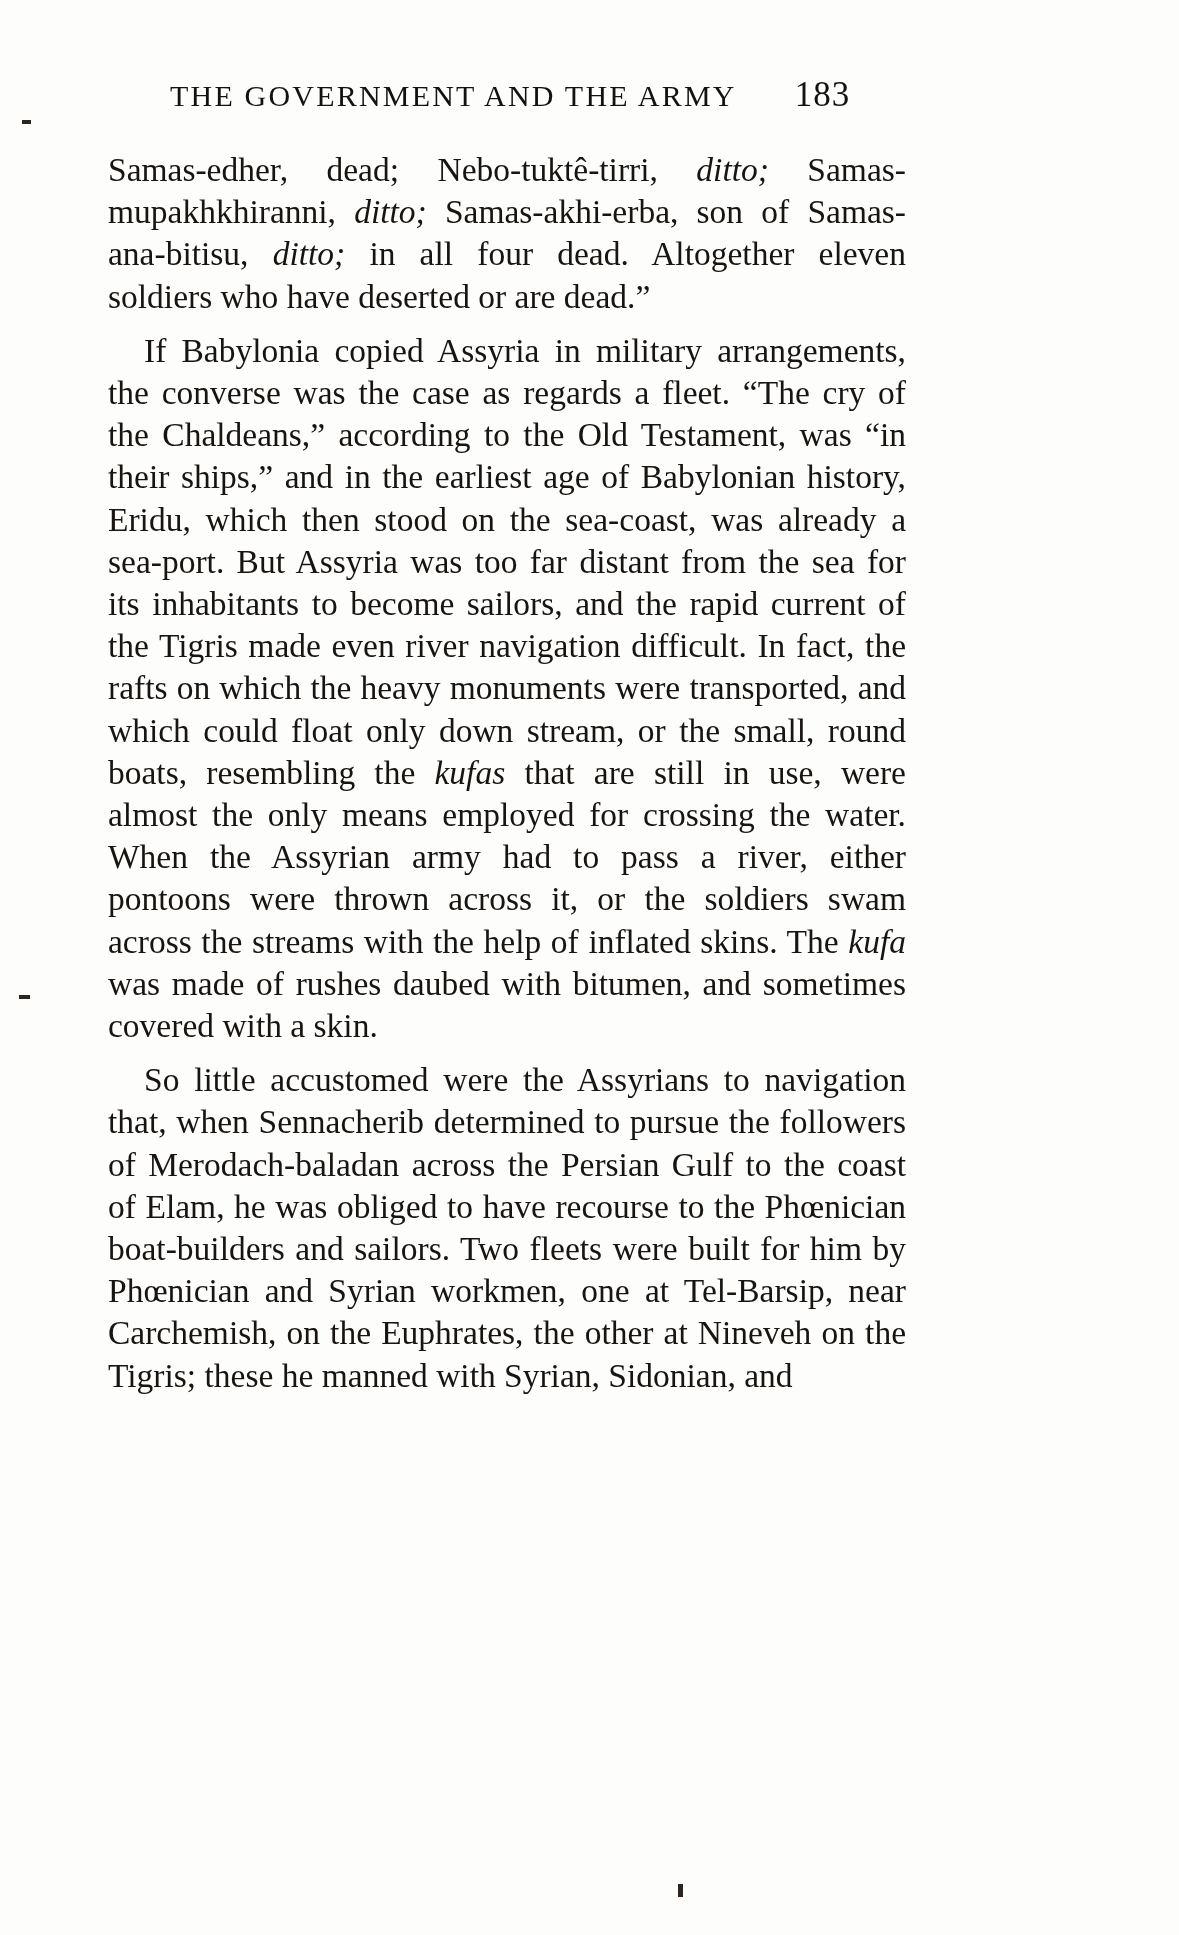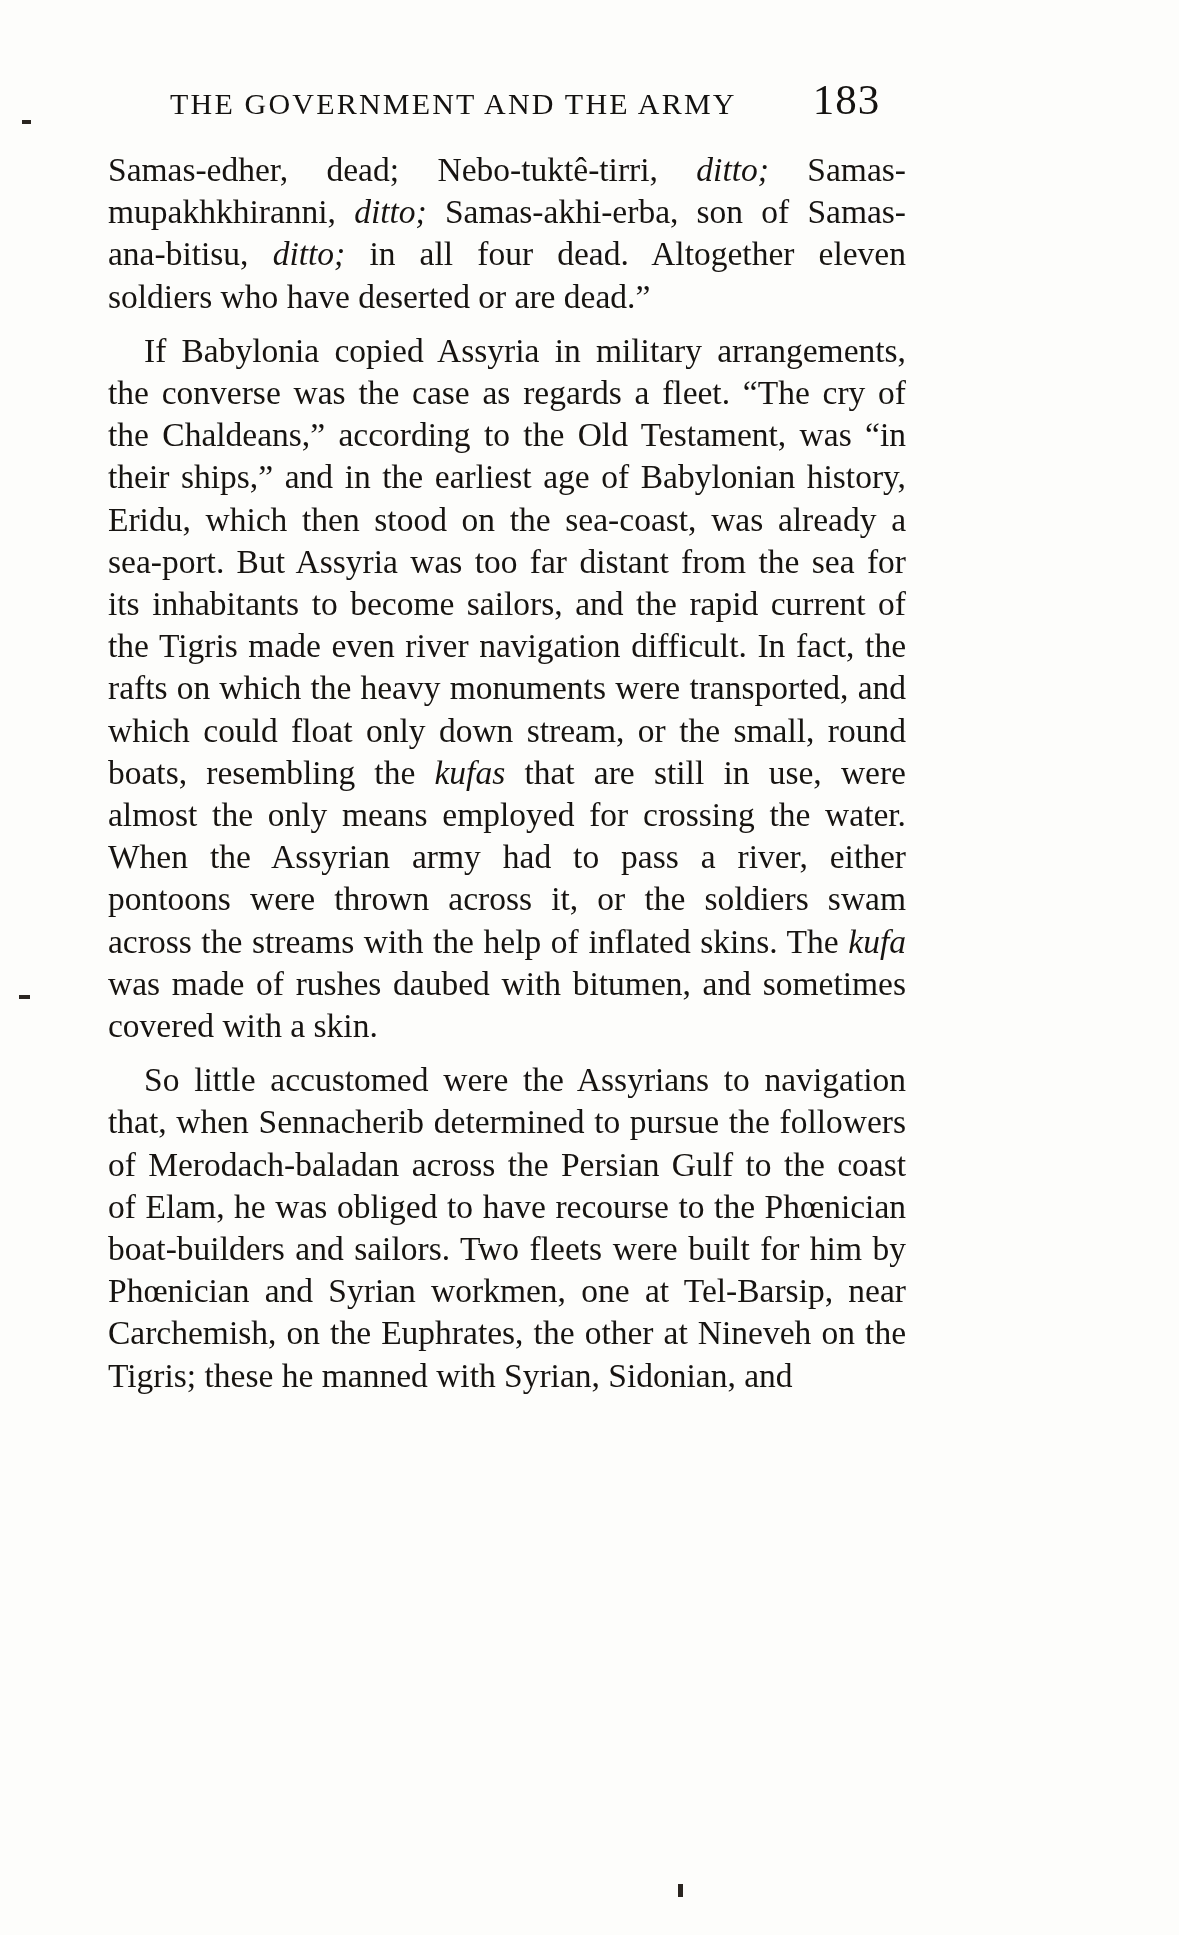--- a/index.html
+++ b/index.html
@@ -33,22 +33,22 @@
   }
   .running-head {
     font-size: 30px;
     letter-spacing: 2.2px;
     font-variant: small-caps;
     text-transform: uppercase;
     white-space: nowrap;
     color: #141210;
   }
   .page-number {
-    font-size: 43px;
-    margin-left: 76px;
+    font-size: 35px;
+    margin-left: 58px;
     letter-spacing: 1px;
     color: #141210;
   }
   .body-text {
     position: absolute;
     left: 96px;
     top: 137px;
     width: 822px;
     font-size: 33.5px;
     line-height: 42.2px;

